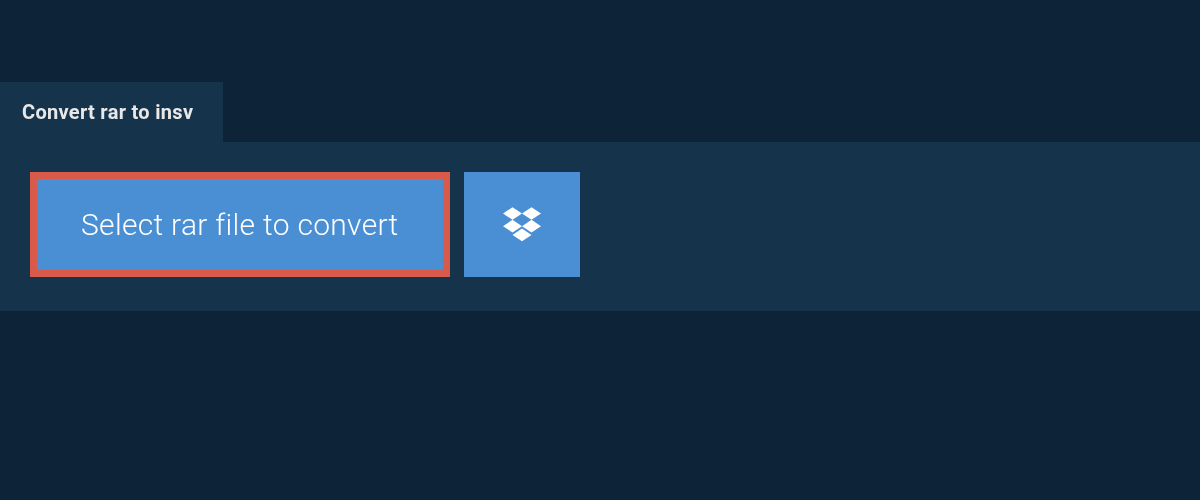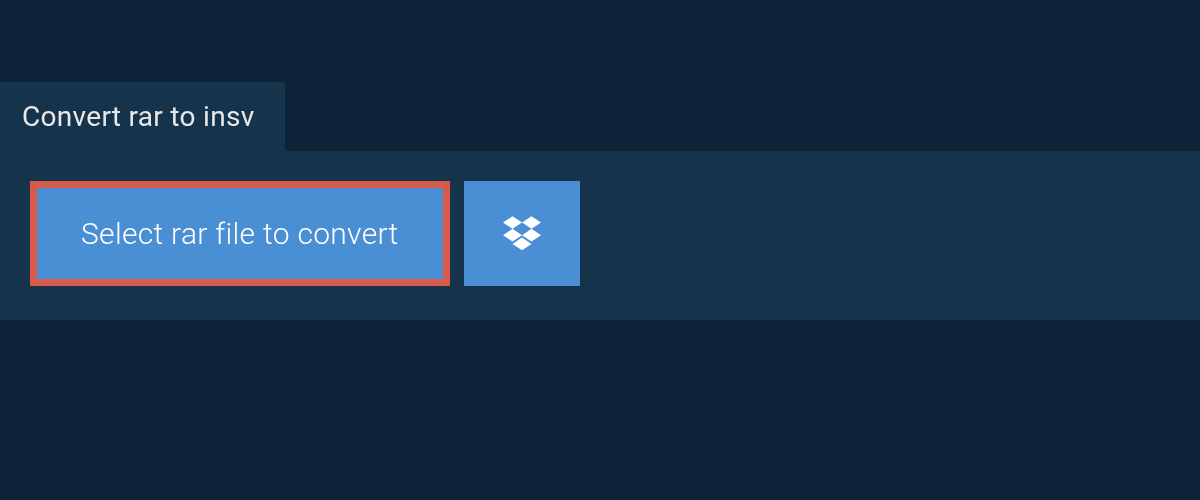--- a/index.html
+++ b/index.html
@@ -10,22 +10,22 @@
       font-family: -apple-system, BlinkMacSystemFont, 'Segoe UI', Roboto, sans-serif;
       overflow: hidden;
     }
     .tab-container {
       padding-top: 82px;
     }
     .tab {
       display: inline-block;
       background: #16334c;
       color: #e8e8e8;
-      font-size: 28px;
-      font-weight: 400;
+      font-size: 20px;
+      font-weight: 700;
       padding: 18px 30px 18px 22px;
       letter-spacing: 0.3px;
     }
     .panel {
       background: #16334c;
       padding: 30px 30px 34px 30px;
       display: flex;
       gap: 14px;
       align-items: stretch;
     }

